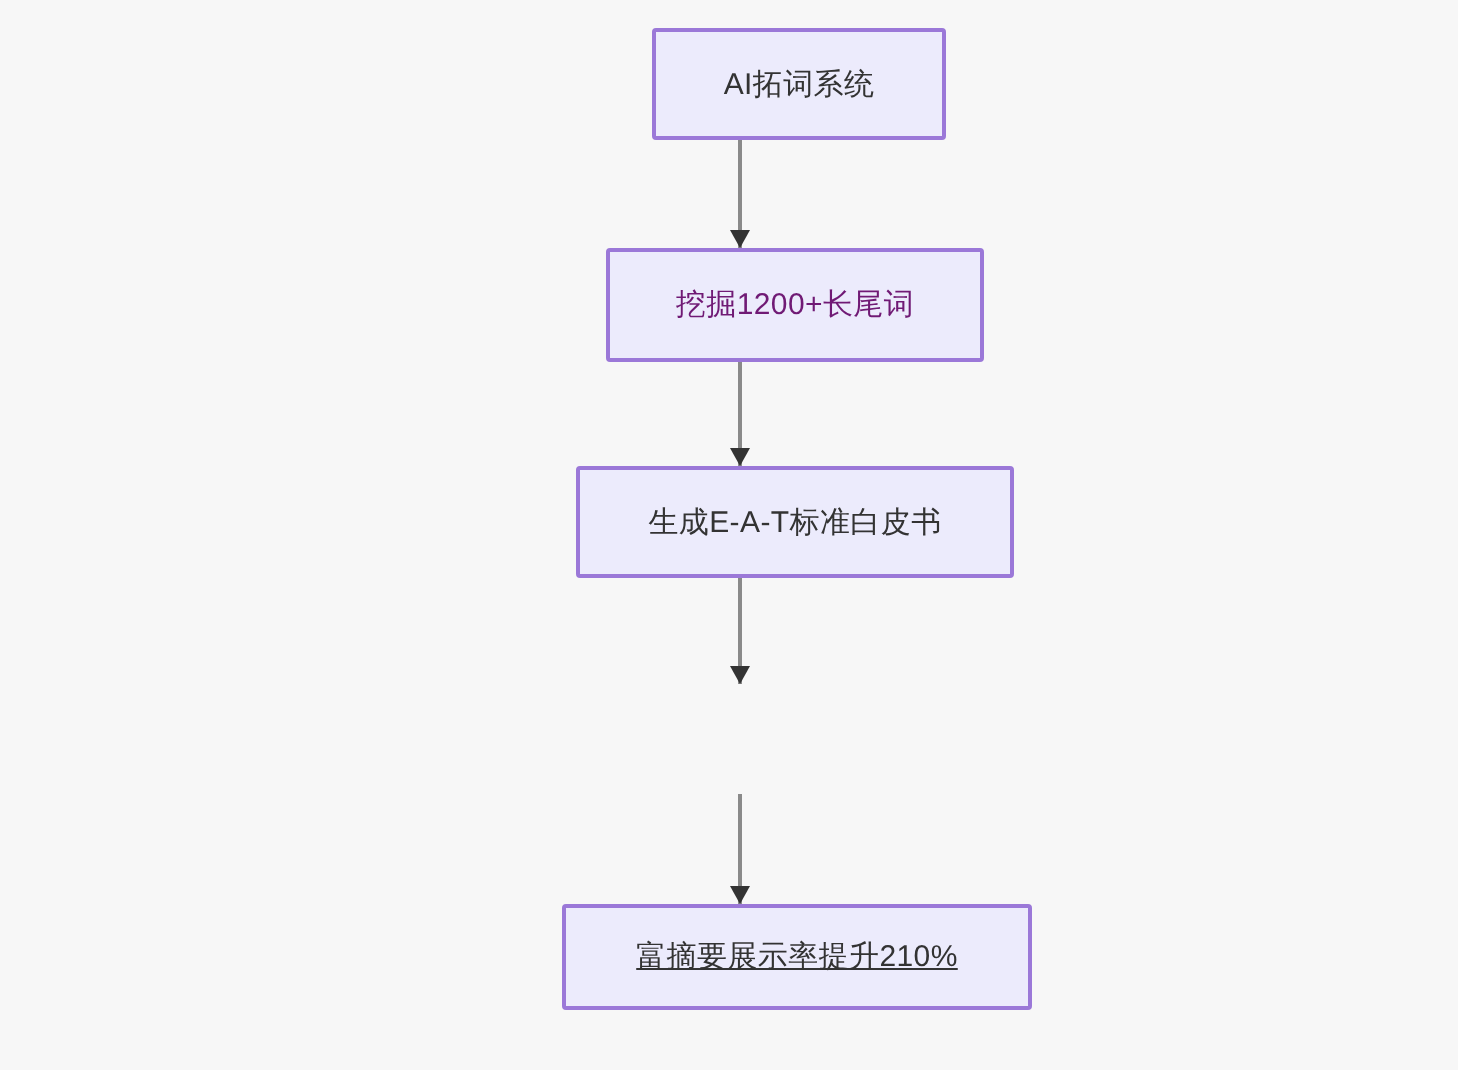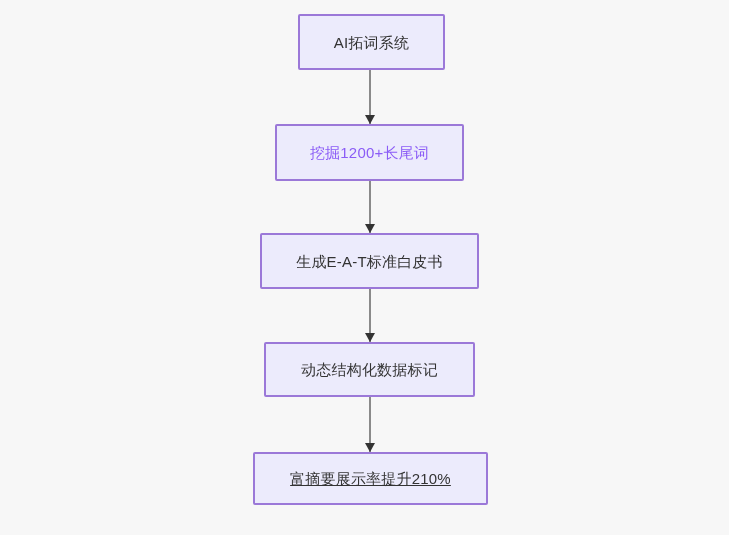--- a/index.html
+++ b/index.html
@@ -26,20 +26,21 @@
     border: 2px solid #9b78d8;
     border-radius: 2px;
     display: flex;
     align-items: center;
     justify-content: center;
     color: #333333;
     font-size: 15px;
     letter-spacing: 0.2px;
     line-height: 1;
     white-space: nowrap;
+    margin-left: 28px;
     -webkit-font-smoothing: antialiased;
   }
   .node-label {
     display: block;
     pointer-events: none;
   }
   .edge {
     position: absolute;
   }
   .edge-line {
@@ -77,26 +78,23 @@
     <div class="edge-arrow" style="top: 44px; border-top-color: rgb(51, 51, 51);"></div>
   </div>
   <div class="edge" style="left: 369px; top: 397px; width: 2px; height: 55px;">
     <div class="edge-line" style="height: 55px; background: rgb(138, 138, 138);"></div>
     <div class="edge-arrow" style="top: 46px; border-top-color: rgb(51, 51, 51);"></div>
   </div>
 
   <div class="node" style="left: 298px; top: 14px; width: 147px; height: 56px; background: rgb(236, 235, 252); border-color: rgb(155, 120, 216); color: rgb(51, 51, 51);">
     <span class="node-label">AI拓词系统</span>
   </div>
-  <div class="node" style="left: 275px; top: 124px; width: 189px; height: 57px; background: rgb(236, 235, 252); border-color: rgb(155, 120, 216); color: #8b5cf6;">
+  <div class="node" style="left: 275px; top: 124px; width: 189px; height: 57px; background: rgb(236, 235, 252); border-color: rgb(155, 120, 216); color: #701a75;">
     <span class="node-label">挖掘1200+长尾词</span>
   </div>
   <div class="node" style="left: 260px; top: 233px; width: 219px; height: 56px; background: rgb(236, 235, 252); border-color: rgb(155, 120, 216); color: rgb(51, 51, 51);">
     <span class="node-label">生成E-A-T标准白皮书</span>
-  </div>
-  <div class="node" style="left: 264px; top: 342px; width: 211px; height: 55px; background: rgb(236, 235, 252); border-color: rgb(155, 120, 216); color: rgb(51, 51, 51);">
-    <span class="node-label">动态结构化数据标记</span>
   </div>
   <div class="node" style="left: 253px; top: 452px; width: 235px; height: 53px; background: rgb(236, 235, 252); border-color: rgb(155, 120, 216); color: rgb(51, 51, 51); text-decoration: underline;">
     <span class="node-label">富摘要展示率提升210%</span>
   </div>
 
 </div>
 
 </body></html>

